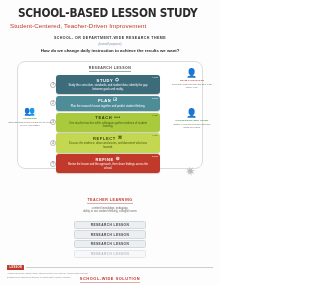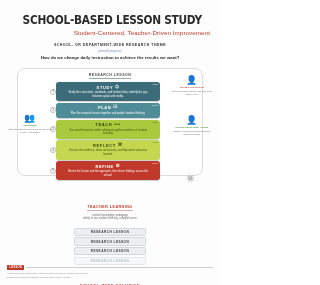--- a/index.html
+++ b/index.html
@@ -10,21 +10,21 @@
     overflow: hidden;
   }
   .poster {
     position: relative;
     width: 220px; height: 285px;
     background: #fdfdfd;
     padding: 0;
   }
 
   
-  .header { text-align: right; padding: 14px 10px 0 10px; }
+  .header { text-align: left; padding: 7px 10px 0 10px; }
   .title {
     font-family: "DejaVu Sans", sans-serif;
     font-size: 11.5px;
     font-weight: bold;
     letter-spacing: -0.3px;
     color: #2b2b2b;
     line-height: 12px;
     transform: scaleX(0.92);
   }
   .subtitle {

